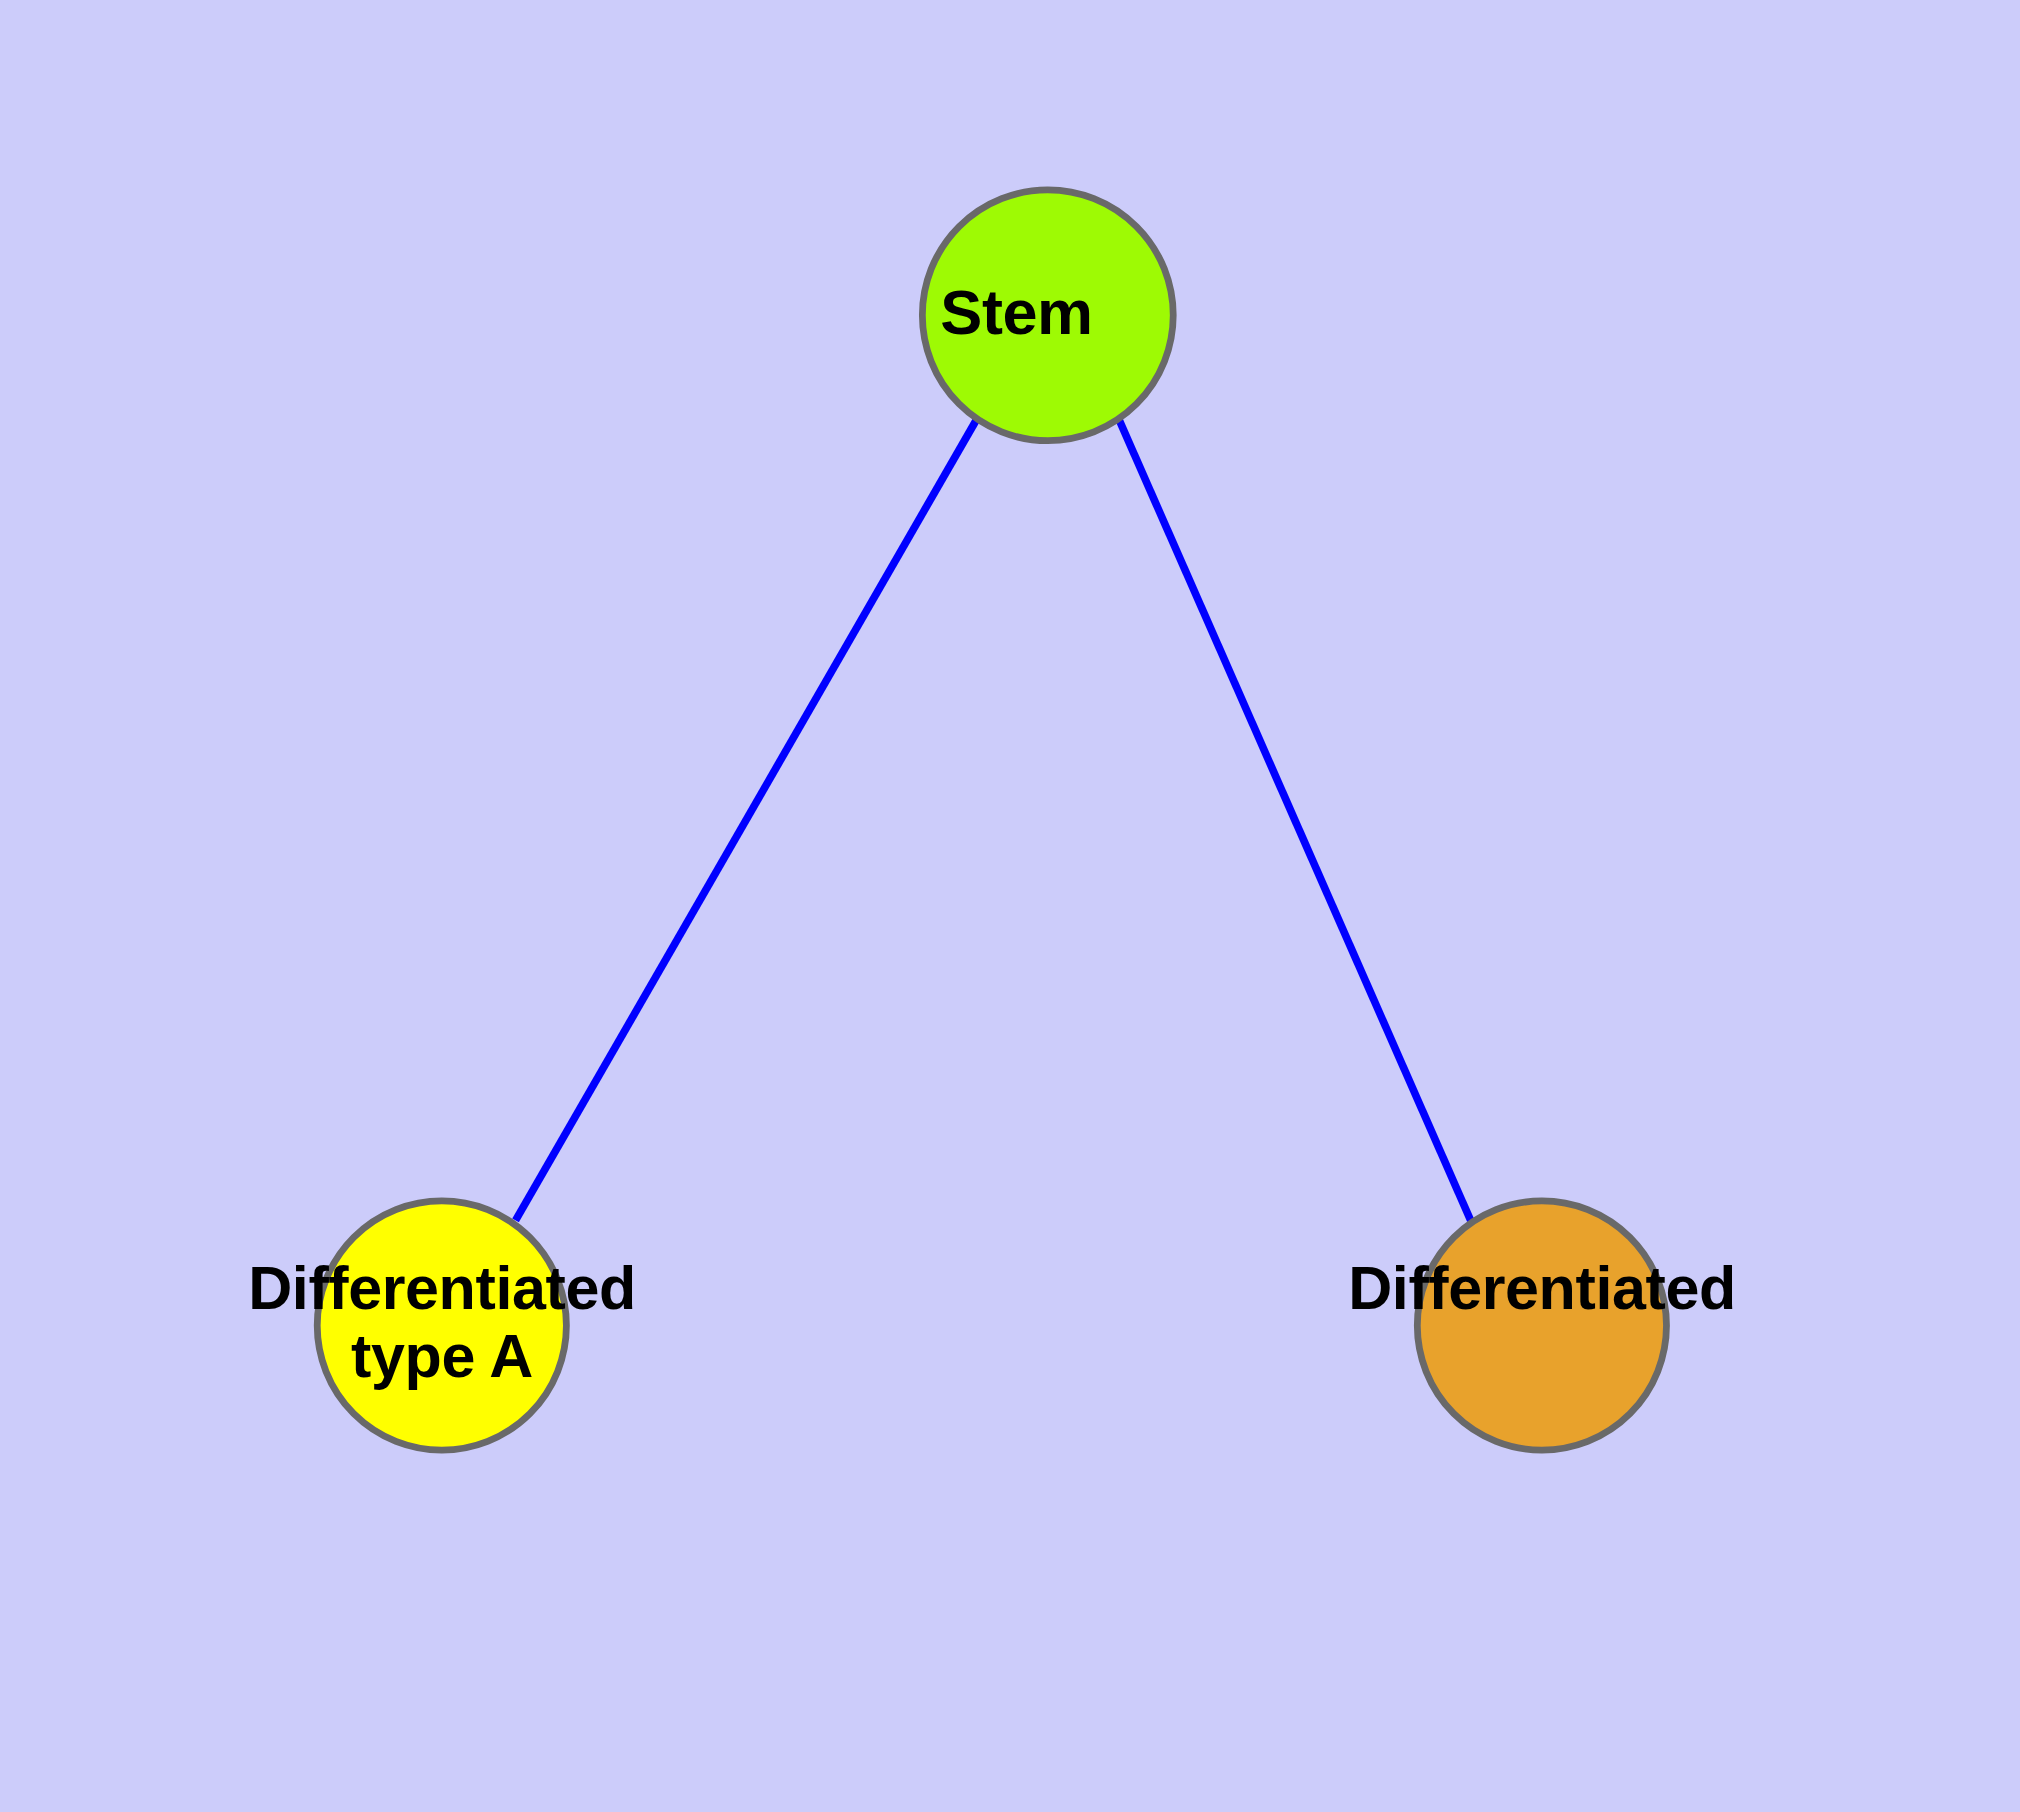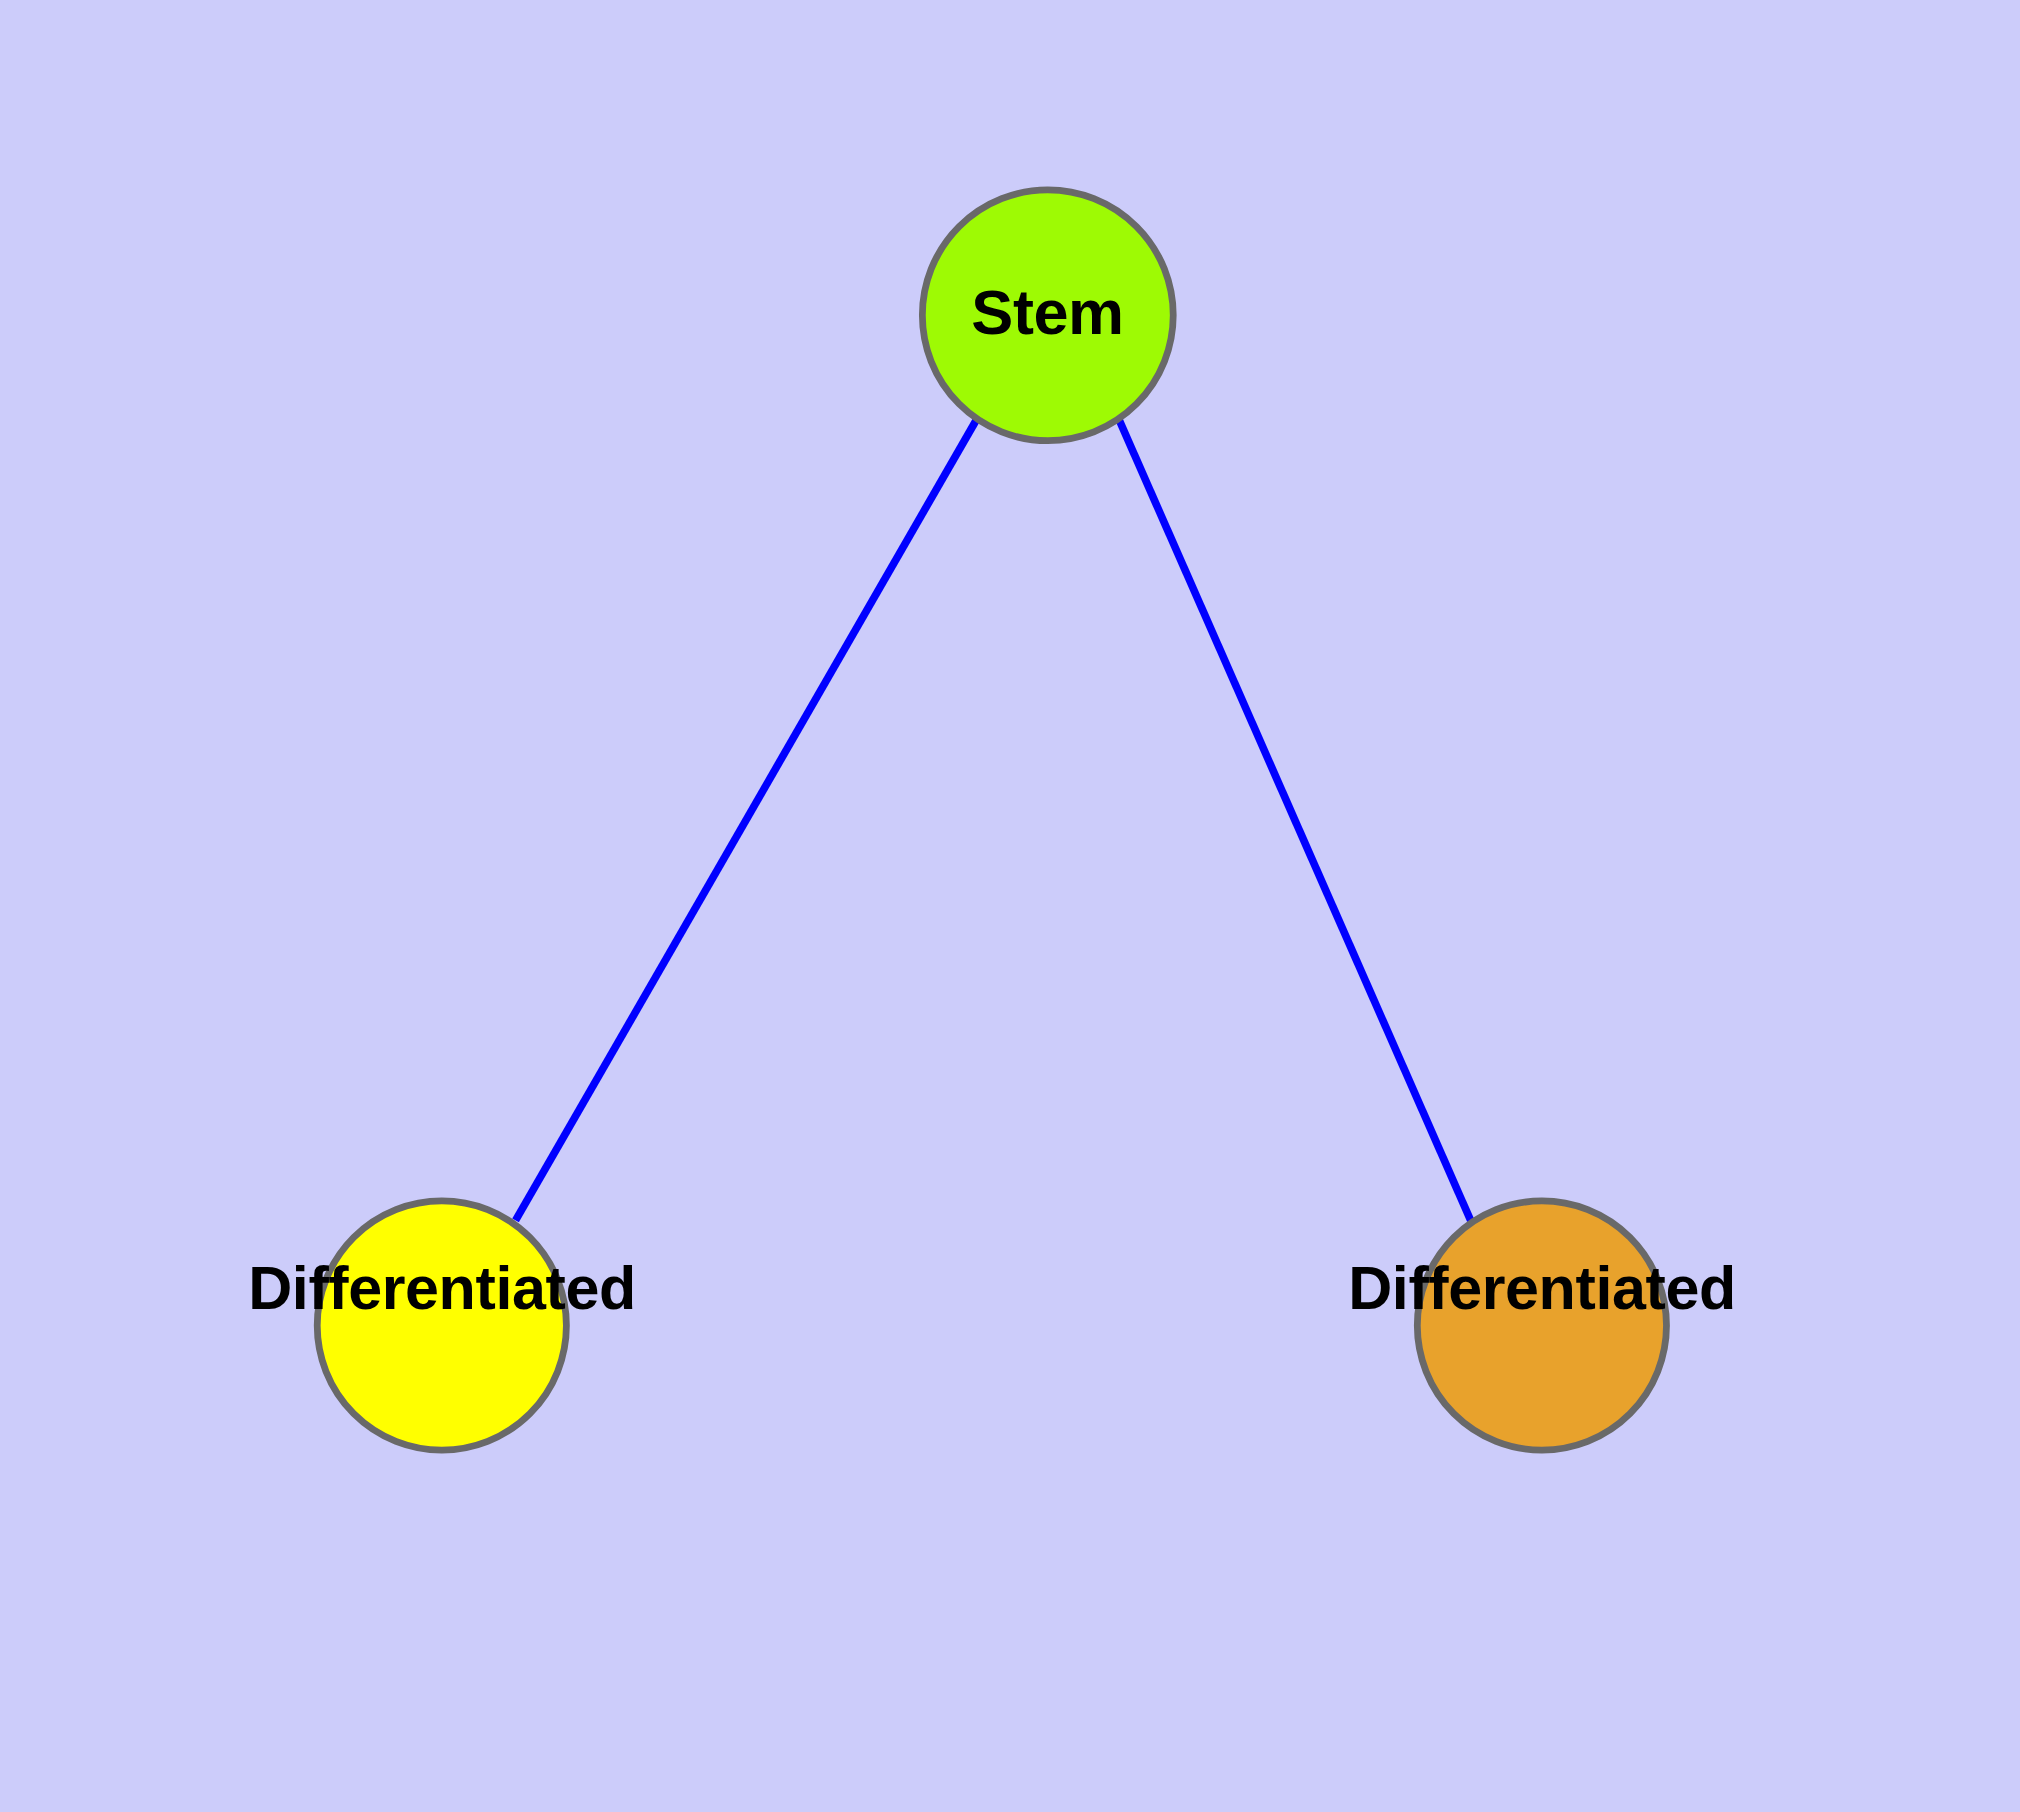--- a/index.html
+++ b/index.html
@@ -52,26 +52,27 @@
       <line x1="1152" y1="495" x2="608" y2="1440" stroke="#0000ff" stroke-width="9"></line>
       <line x1="1320" y1="495" x2="1735" y2="1440" stroke="#0000ff" stroke-width="9"></line>
     </g>
     <g>
       <circle cx="1236" cy="372" r="148" fill="#9efa04" stroke="#696969" stroke-width="8"></circle>
       <circle cx="521" cy="1564" r="147" fill="#ffff00" stroke="#696969" stroke-width="8"></circle>
       <circle cx="1819" cy="1564" r="147" fill="#e8a22c" stroke="#696969" stroke-width="8"></circle>
     </g>
   </svg>
 
-  <div class="node-label label-stem" style="left: 793px; top: 277px; width: 509px;">
+  <div class="node-label label-stem" style="left: 762px; top: 277px; width: 509px;">
     <span class="label-line">Stem</span>
   </div>
 
   <div class="node-label label-leaf" style="left: 18px; top: 1254px; width: 848px;">
     <span class="label-line">Differentiated</span>
+    <span class="label-line">type A</span>
   </div>
 
   <div class="node-label label-leaf" style="left: 1118px; top: 1254px; width: 848px;">
     <span class="label-line">Differentiated</span>
   </div>
 
 </div>
 
 
 </body></html>

